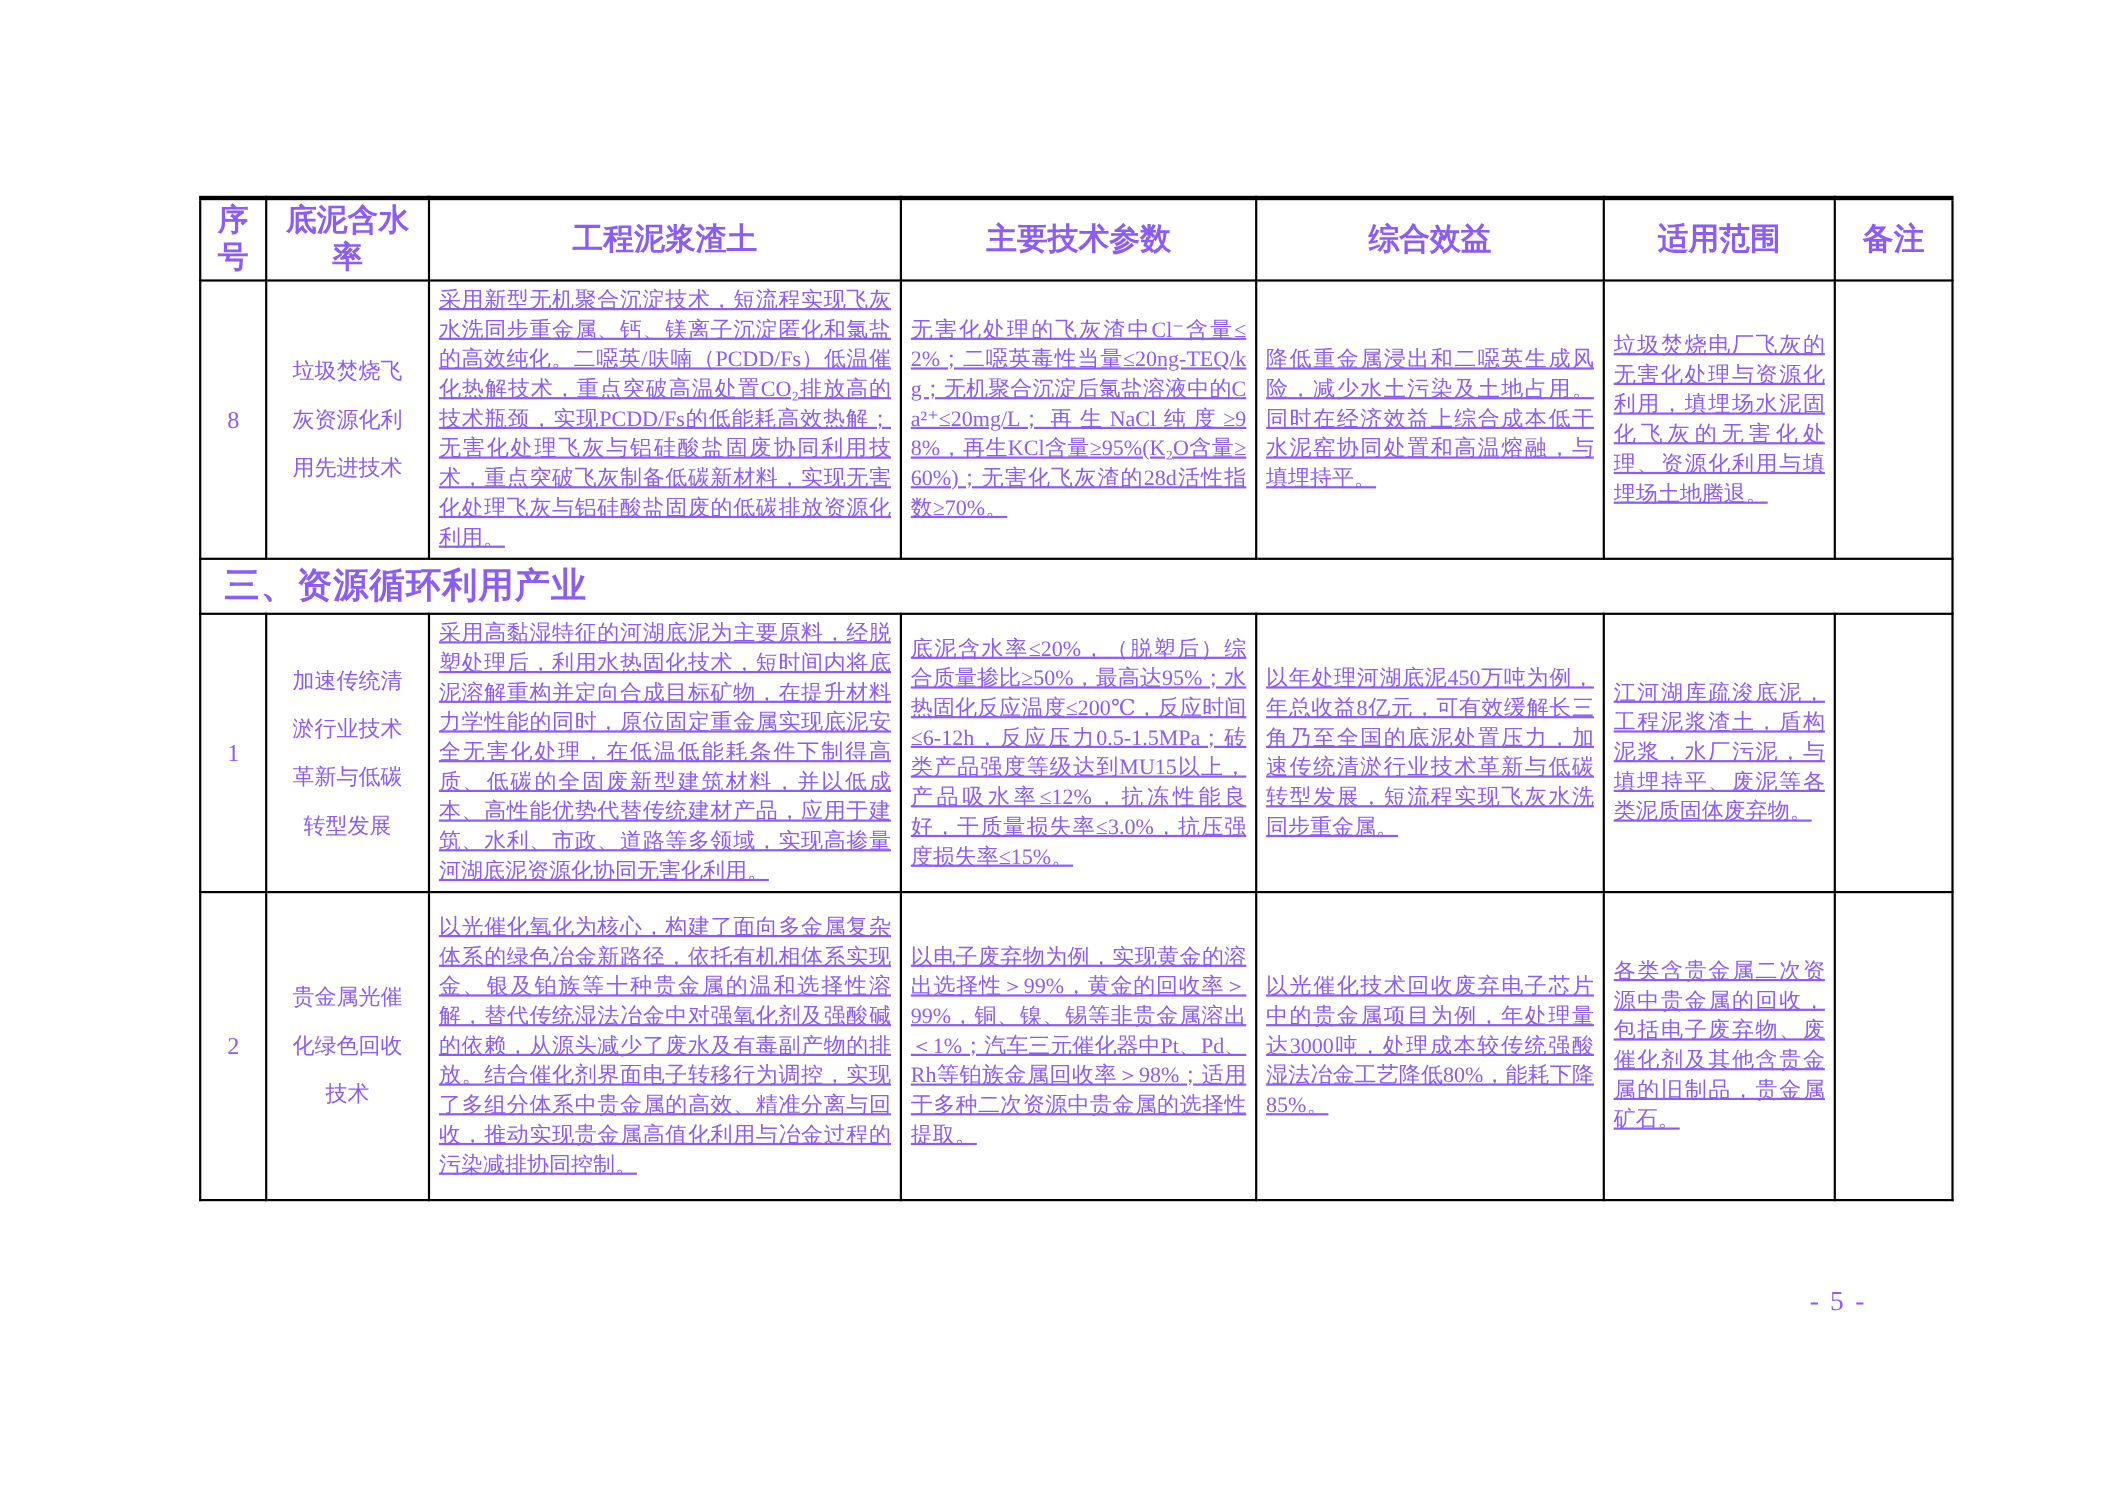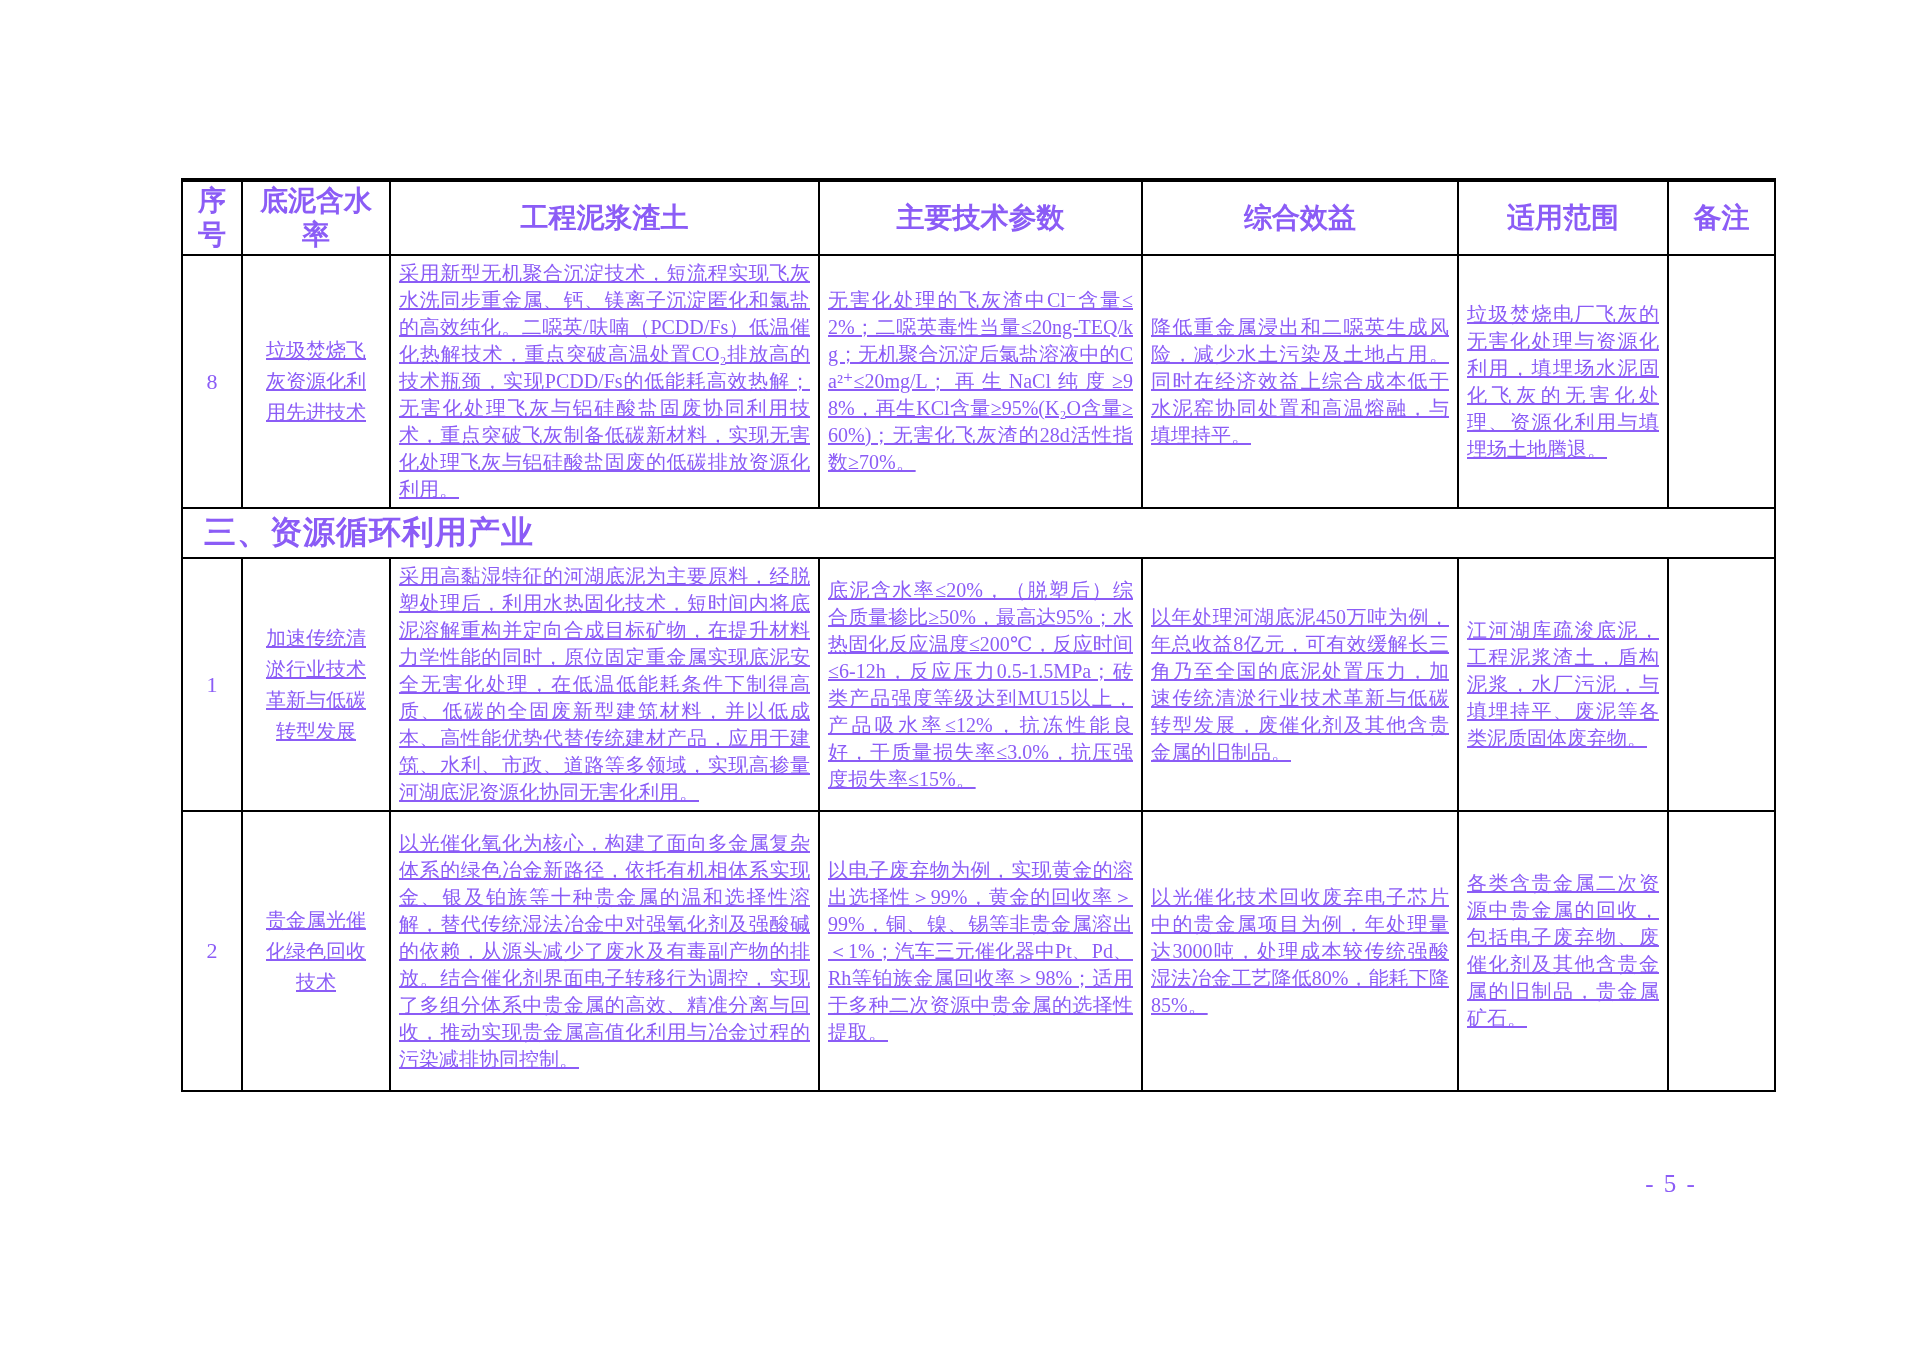--- a/index.html
+++ b/index.html
@@ -23,21 +23,21 @@
   }
   tr.header-row   { height:72px; }
   tr.row-8        { height:215px; }
   tr.section-row  { height:50px; }
   tr.row-1        { height:235px; }
   tr.row-2        { height:280px; }
   td.seq-cell {
     text-align:center; font-size:22px; padding:0 4px;
   }
   td.name-cell {
-    text-align:center; font-size:20px; line-height:31px; padding:0 22px;text-decoration:underline;
+    text-align:center; font-size:20px; line-height:44px; padding:0 22px;
   }
   td.para-cell {
     font-size:20px; line-height:27px; text-align:justify;
     text-justify:inter-ideograph; padding:4px 8px;text-decoration:underline;
   }
   td.section-cell {
     font-family:"Liberation Sans","DejaVu Sans",sans-serif;
     font-weight:bold; font-size:32px; text-align:left; padding:2px 21px;
     letter-spacing:1px;
   }
@@ -83,21 +83,21 @@
         <td class="para-cell"></td>
       </tr>
       <tr class="section-row">
         <td class="section-cell" colspan="7">三、资源循环利用产业</td>
       </tr>
       <tr class="row-1">
         <td class="seq-cell">1</td>
         <td class="name-cell">加速传统清淤行业技术革新与低碳转型发展</td>
         <td class="para-cell">采用高黏湿特征的河湖底泥为主要原料，经脱塑处理后，利用水热固化技术，短时间内将底泥溶解重构并定向合成目标矿物，在提升材料力学性能的同时，原位固定重金属实现底泥安全无害化处理，在低温低能耗条件下制得高质、低碳的全固废新型建筑材料，并以低成本、高性能优势代替传统建材产品，应用于建筑、水利、市政、道路等多领域，实现高掺量河湖底泥资源化协同无害化利用。</td>
         <td class="para-cell">底泥含水率≤20%，（脱塑后）综合质量掺比≥50%，最高达95%；水热固化反应温度≤200℃，反应时间≤6-12h，反应压力0.5-1.5MPa；砖类产品强度等级达到MU15以上，产品吸水率≤12%，抗冻性能良好，干质量损失率≤3.0%，抗压强度损失率≤15%。</td>
-        <td class="para-cell">以年处理河湖底泥450万吨为例，年总收益8亿元，可有效缓解长三角乃至全国的底泥处置压力，加速传统清淤行业技术革新与低碳转型发展，废催化剂及其他含贵金属的旧制品。</td>
+        <td class="para-cell">以年处理河湖底泥450万吨为例，年总收益8亿元，可有效缓解长三角乃至全国的底泥处置压力，加速传统清淤行业技术革新与低碳转型发展，短流程实现飞灰水洗同步重金属。</td>
         <td class="para-cell">江河湖库疏浚底泥，工程泥浆渣土，盾构泥浆，水厂污泥，与填埋持平、废泥等各类泥质固体废弃物。</td>
         <td class="para-cell"></td>
       </tr>
       <tr class="row-2">
         <td class="seq-cell">2</td>
         <td class="name-cell">贵金属光催化绿色回收技术</td>
         <td class="para-cell">以光催化氧化为核心，构建了面向多金属复杂体系的绿色冶金新路径，依托有机相体系实现金、银及铂族等十种贵金属的温和选择性溶解，替代传统湿法冶金中对强氧化剂及强酸碱的依赖，从源头减少了废水及有毒副产物的排放。结合催化剂界面电子转移行为调控，实现了多组分体系中贵金属的高效、精准分离与回收，推动实现贵金属高值化利用与冶金过程的污染减排协同控制。</td>
         <td class="para-cell">以电子废弃物为例，实现黄金的溶出选择性＞99%，黄金的回收率＞99%，铜、镍、锡等非贵金属溶出＜1%；汽车三元催化器中Pt、Pd、Rh等铂族金属回收率＞98%；适用于多种二次资源中贵金属的选择性提取。</td>
         <td class="para-cell">以光催化技术回收废弃电子芯片中的贵金属项目为例，年处理量达3000吨，处理成本较传统强酸湿法冶金工艺降低80%，能耗下降85%。</td>
         <td class="para-cell">各类含贵金属二次资源中贵金属的回收，包括电子废弃物、废催化剂及其他含贵金属的旧制品，贵金属矿石。</td>

